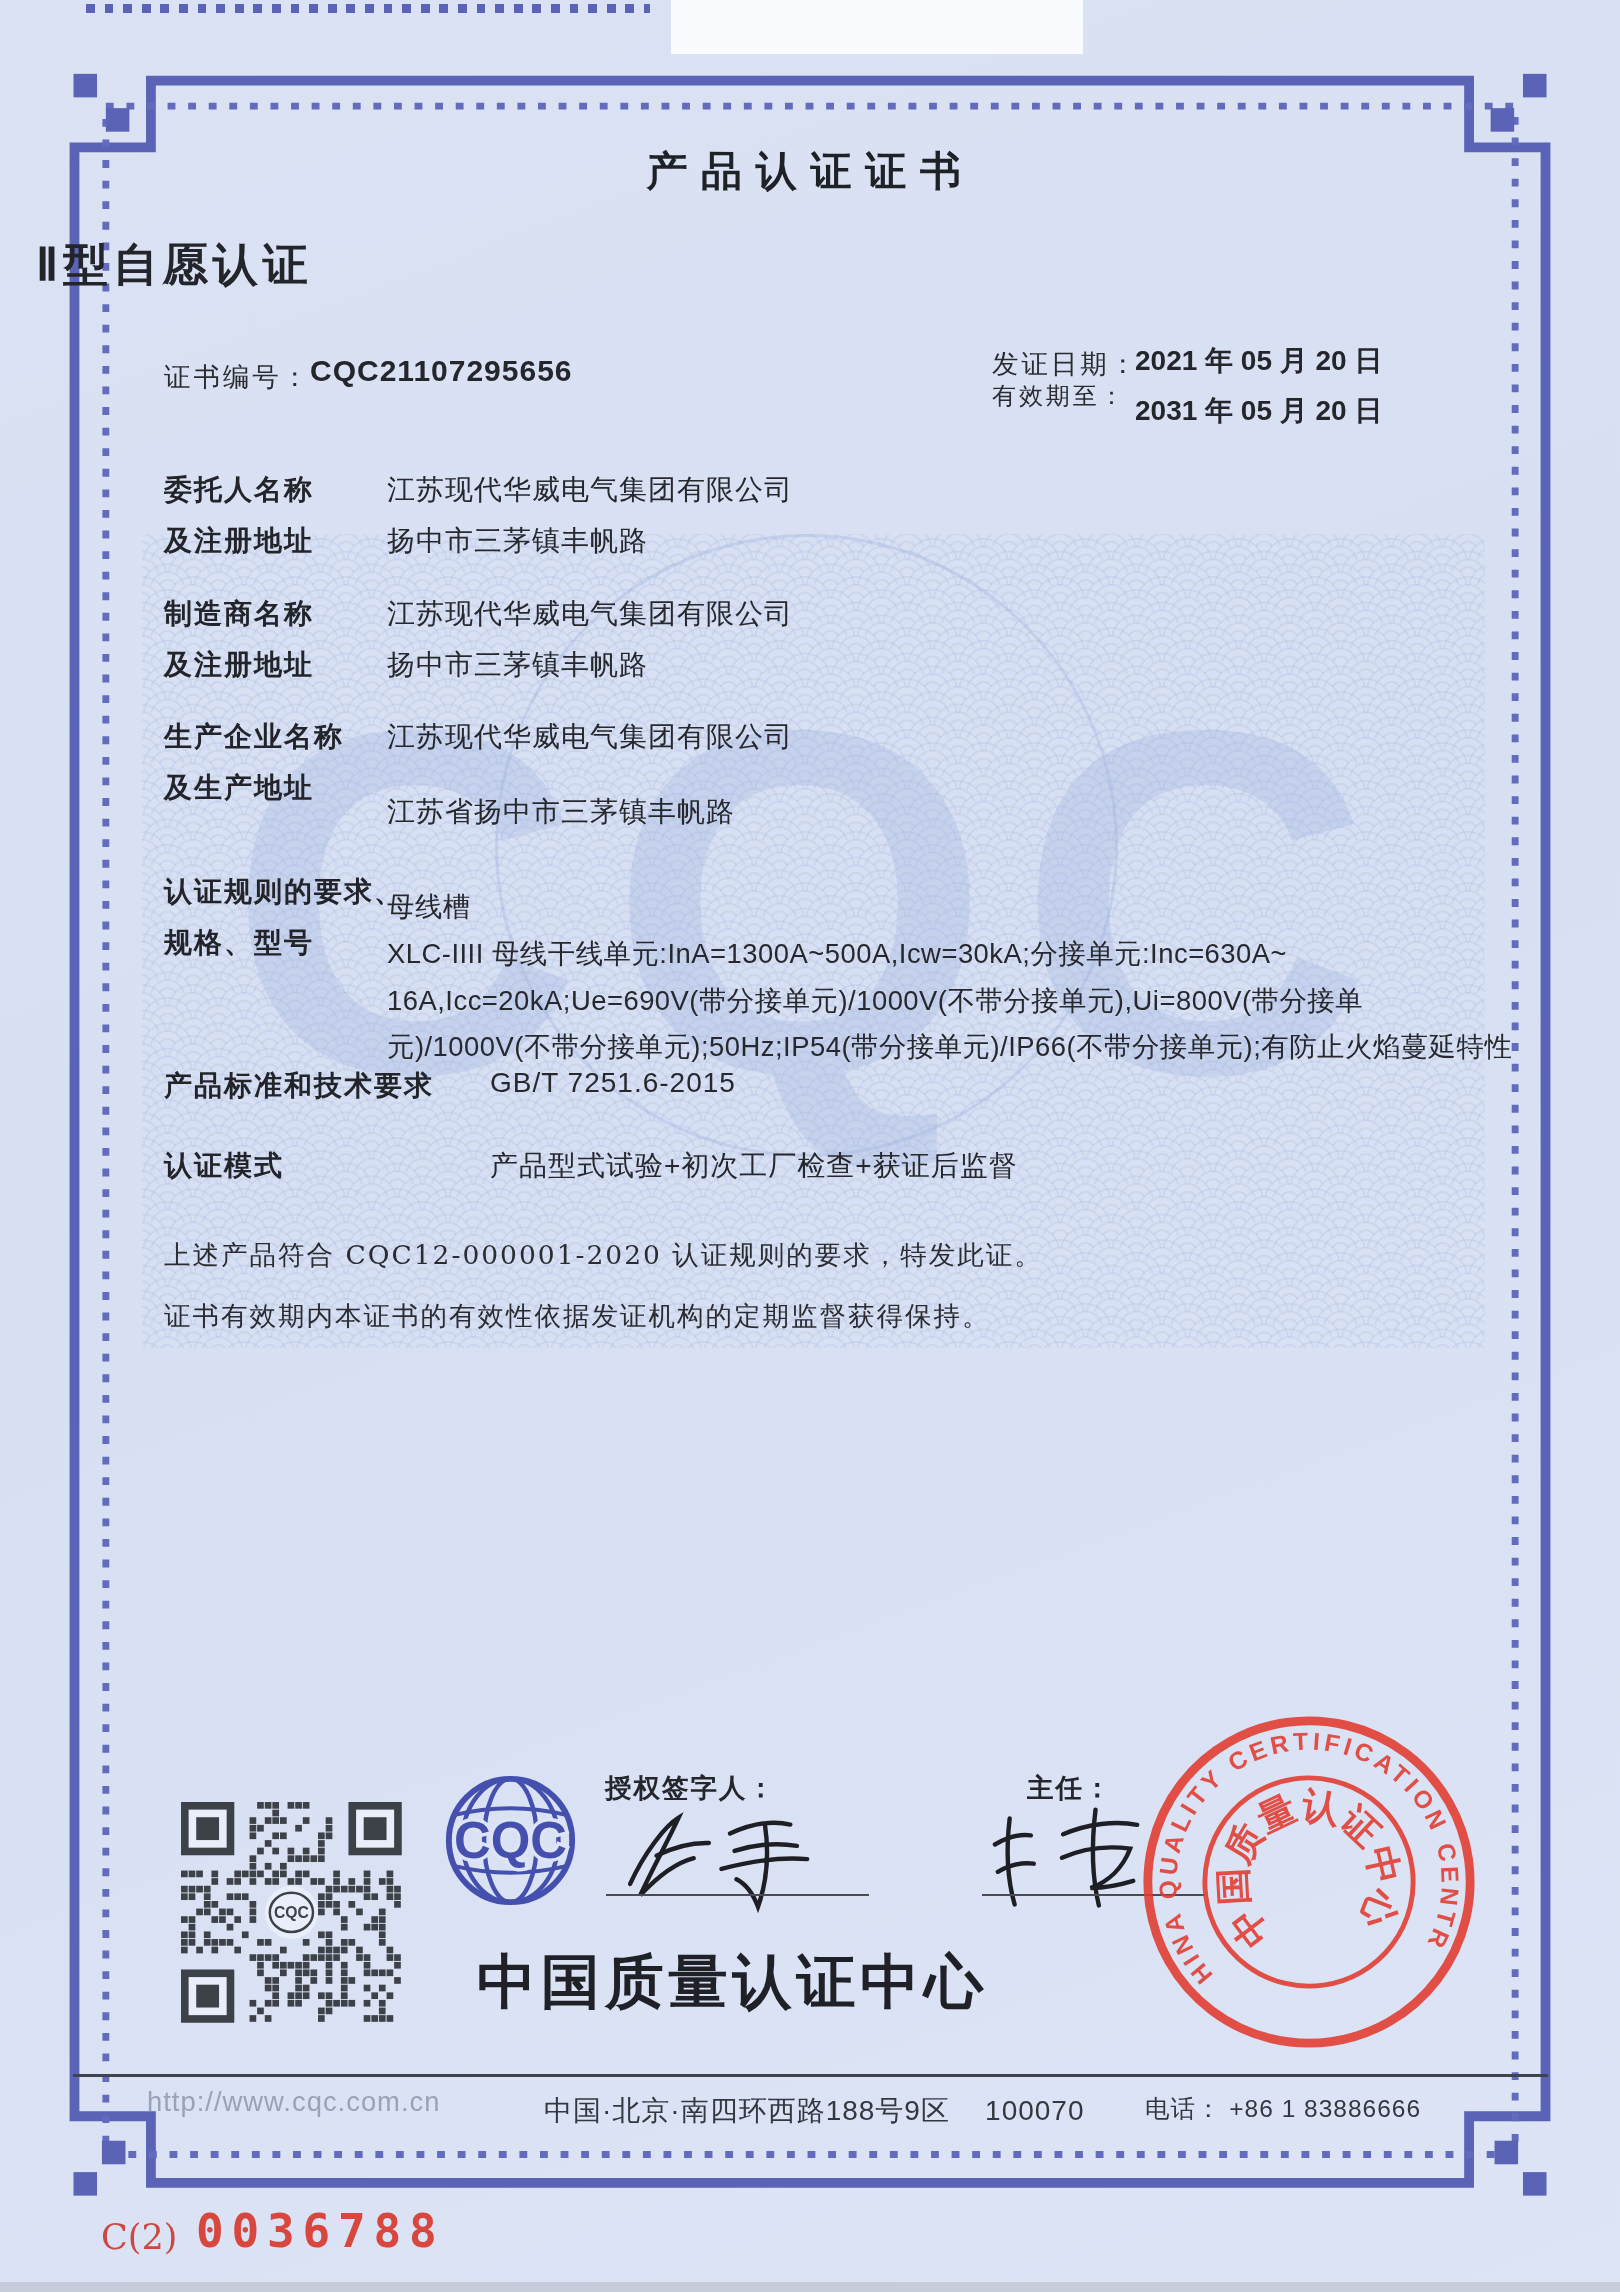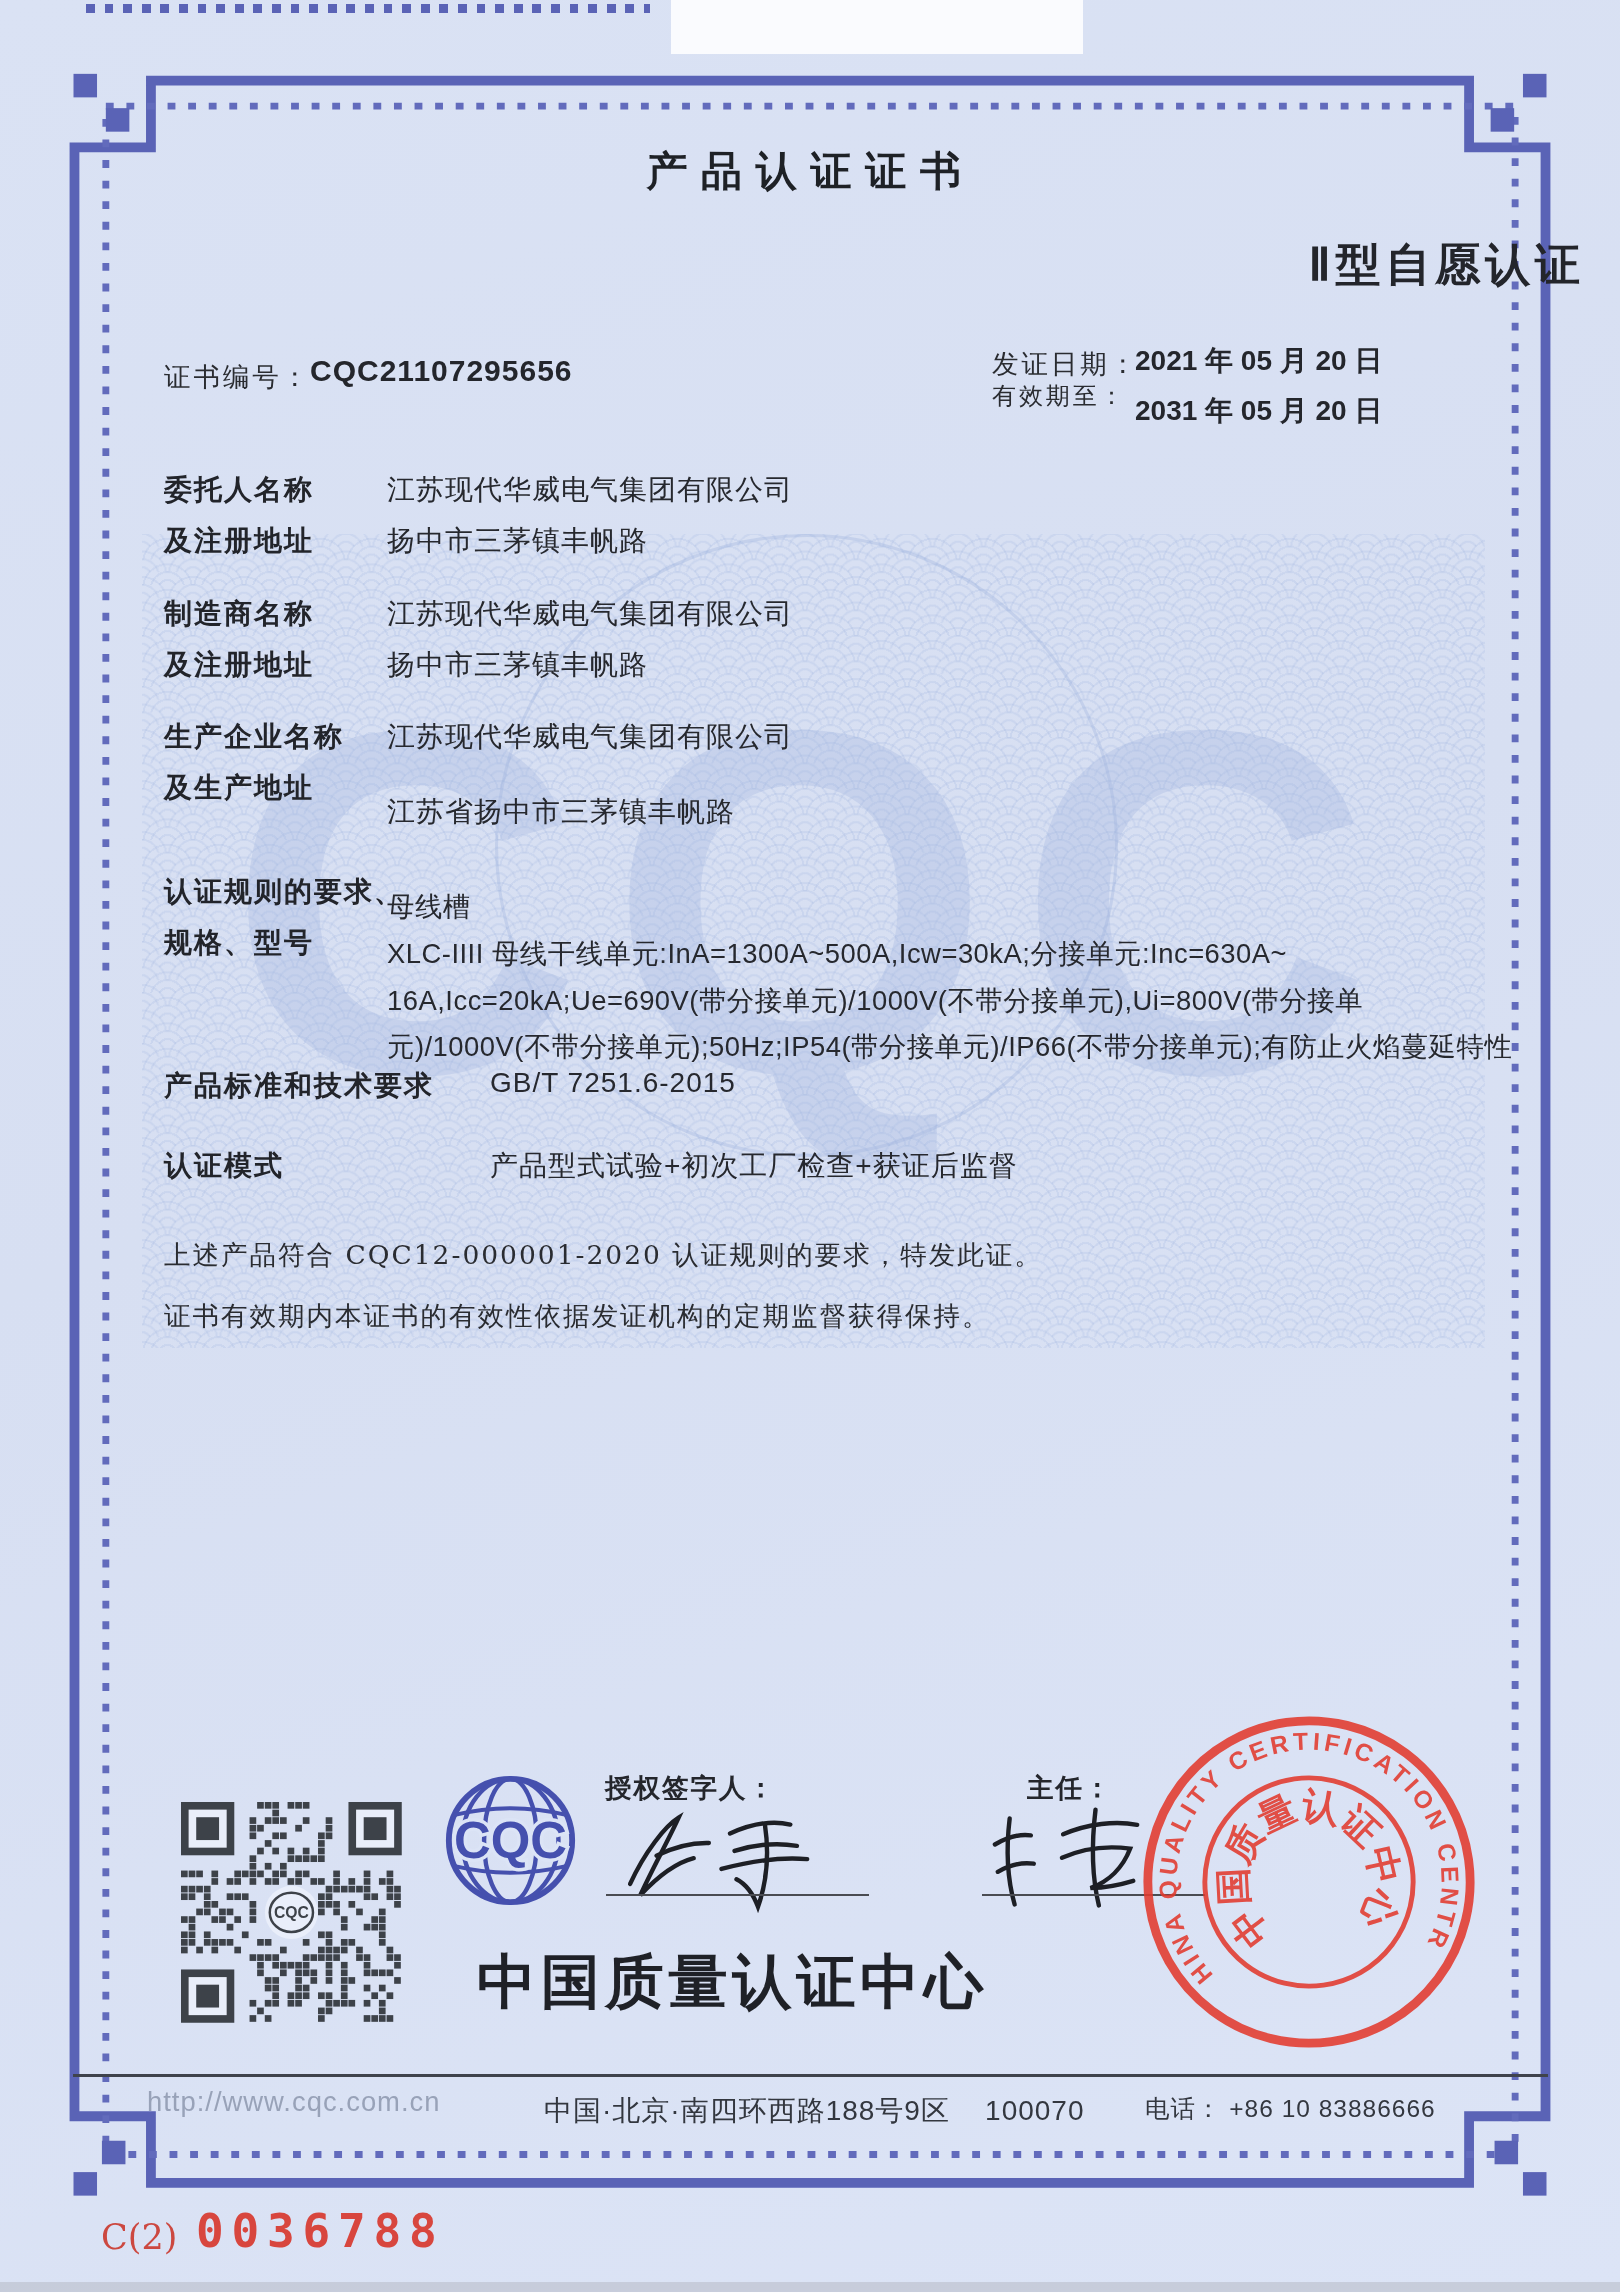--- a/index.html
+++ b/index.html
@@ -53,21 +53,21 @@
       <rect x="1554" y="75" width="24" height="24"></rect>
         <rect x="1521" y="110" width="24" height="24"></rect>
       <rect x="75" y="2240" width="24" height="24" transform="translate(0,-24)"></rect>
         <rect x="104" y="2184" width="24" height="24"></rect>
       <rect x="1554" y="2216" width="24" height="24"></rect>
         <rect x="1525" y="2184" width="24" height="24"></rect>
     </g>
   </svg>
 
   <div class="abs" style="left:36px;top:144px;width:1549px;text-align:center;font-size:41px;font-weight:700;letter-spacing:13.7px;color:#1e2126;">产品认证证书</div>
-  <div class="abs" style="left:36px;top:235px;width:1549px;text-align:right;font-size:45px;font-weight:700;letter-spacing:4.9px;color:#23252b;">Ⅱ型自愿认证</div>
+  <div class="abs" style="left:36px;top:235px;width:1549px;text-align:left;font-size:45px;font-weight:700;letter-spacing:4.9px;color:#23252b;">Ⅱ型自愿认证</div>
 
   <div class="abs kai" style="left:164px;top:359px;font-size:26.5px;letter-spacing:2.9px;color:#2a2c31;">证书编号：</div>
   <div class="abs" style="left:310px;top:354px;font-size:30px;font-weight:600;letter-spacing:1px;">CQC21107295656</div>
   <div class="abs kai" style="left:992px;top:346px;font-size:26.5px;letter-spacing:2.9px;color:#2a2c31;">发证日期：</div>
   <div class="abs" style="left:1135px;top:342px;font-size:28px;font-weight:600;">2021 年 05 月 20 日</div>
   <div class="abs kai" style="left:992px;top:380px;font-size:24px;letter-spacing:2.9px;color:#2a2c31;">有效期至：</div>
   <div class="abs" style="left:1135px;top:392px;font-size:28px;font-weight:600;">2031 年 05 月 20 日</div>
 
   <div class="abs lbl" style="left:164px;top:471px;">委托人名称</div>
   <div class="abs val" style="left:387px;top:471px;">江苏现代华威电气集团有限公司</div>
@@ -399,19 +399,19 @@
       </text>
       <text font-size="38" font-weight="bold" fill="#e23a2e" letter-spacing="0" style="font-family:'Liberation Sans',sans-serif;">
         <textPath href="#sealArcInner" xlink:href="#sealArcInner" startOffset="50%" text-anchor="middle">中国质量认证中心</textPath>
       </text>
     </g>
   </svg>
 
   <div class="abs" style="left:73px;top:2074px;width:1475px;height:2.9px;background:#3f434c;"></div>
   <div class="abs" style="left:147px;top:2086px;font-size:27.4px;letter-spacing:1px;color:#98a2b8;">http://www.cqc.com.cn</div>
   <div class="abs" style="left:544px;top:2092px;font-size:28px;letter-spacing:1px;color:#33373f;">中国·北京·南四环西路188号9区    100070</div>
-  <div class="abs" style="left:1145px;top:2092px;font-size:24.5px;letter-spacing:1px;color:#33373f;">电话： +86 10 83886666</div>
+  <div class="abs" style="left:1145px;top:2092px;font-size:24.5px;letter-spacing:1px;color:#33373f;">电话： +86 1 83886666</div>
 
   <div class="abs kai" style="left:101px;top:2217px;font-size:35px;color:#cc4840;">C(2)</div>
   <div class="abs" style="left:196px;top:2204px;font-size:46px;font-weight:700;letter-spacing:7.8px;color:#d8463e;font-family:'DejaVu Sans Mono',monospace;">0036788</div>
 
 </div>
 
 
 </body></html>

